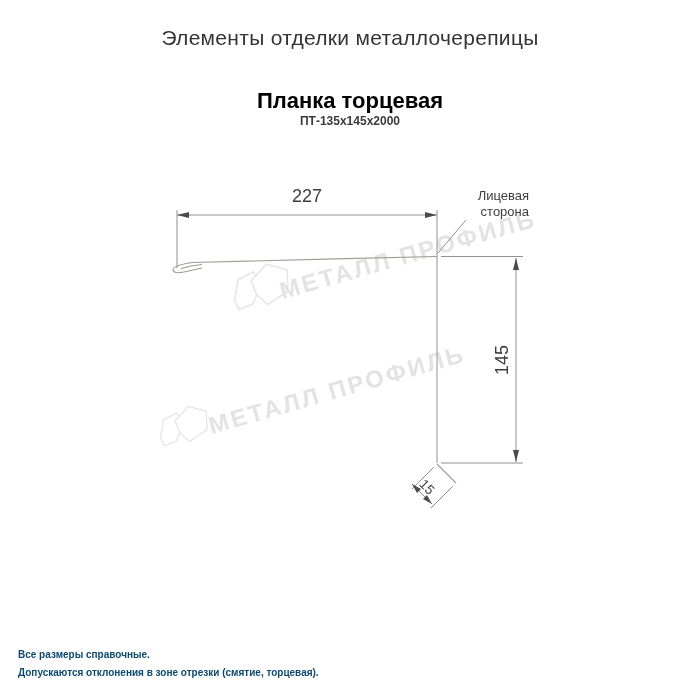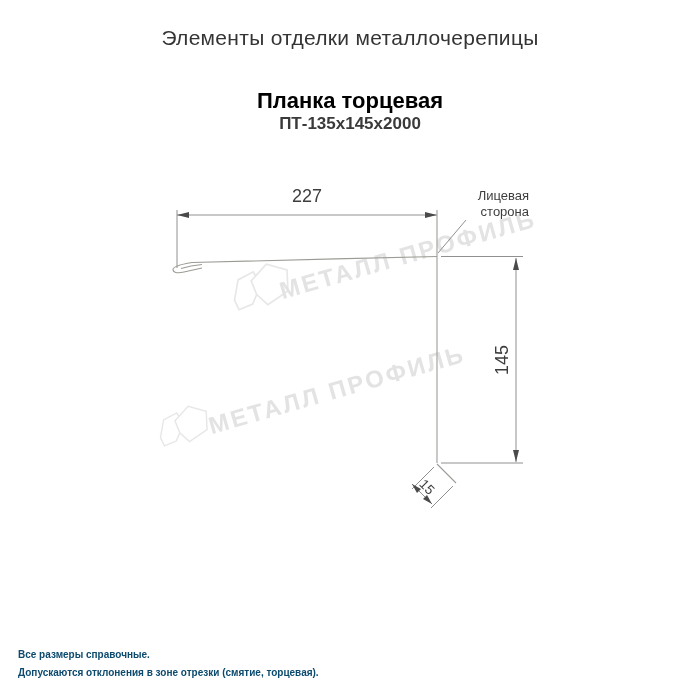--- a/index.html
+++ b/index.html
@@ -4,21 +4,21 @@
 <style>
   html,body{margin:0;padding:0;}
   body{
     width:700px;height:700px;position:relative;background:#ffffff;
     font-family:"Liberation Sans", sans-serif;overflow:hidden;
   }
   .abs{position:absolute;}
   .centered-text{left:0;width:700px;text-align:center;}
   #page-title{top:26px;font-size:21px;font-weight:normal;color:#343434;letter-spacing:.3px;}
   #product-name{top:88px;font-size:22px;font-weight:bold;color:#000000;}
-  #product-sku{top:114px;font-size:17px;font-weight:bold;color:#3a3a3a;}
+  #product-sku{top:114px;font-size:12px;font-weight:bold;color:#3a3a3a;}
 
   .wm-text{
     color:#e3e3e3;font-size:24px;font-weight:bold;letter-spacing:2.5px;white-space:nowrap;
     z-index:1;transform:translate(-50%,-50%) rotate(-16deg);
   }
   .wm-logo{z-index:1;}
 
   #drawing-svg{left:0;top:0;z-index:2;}
 
   .dim-label{color:#3d3d3d;font-size:18px;z-index:3;white-space:nowrap;}

